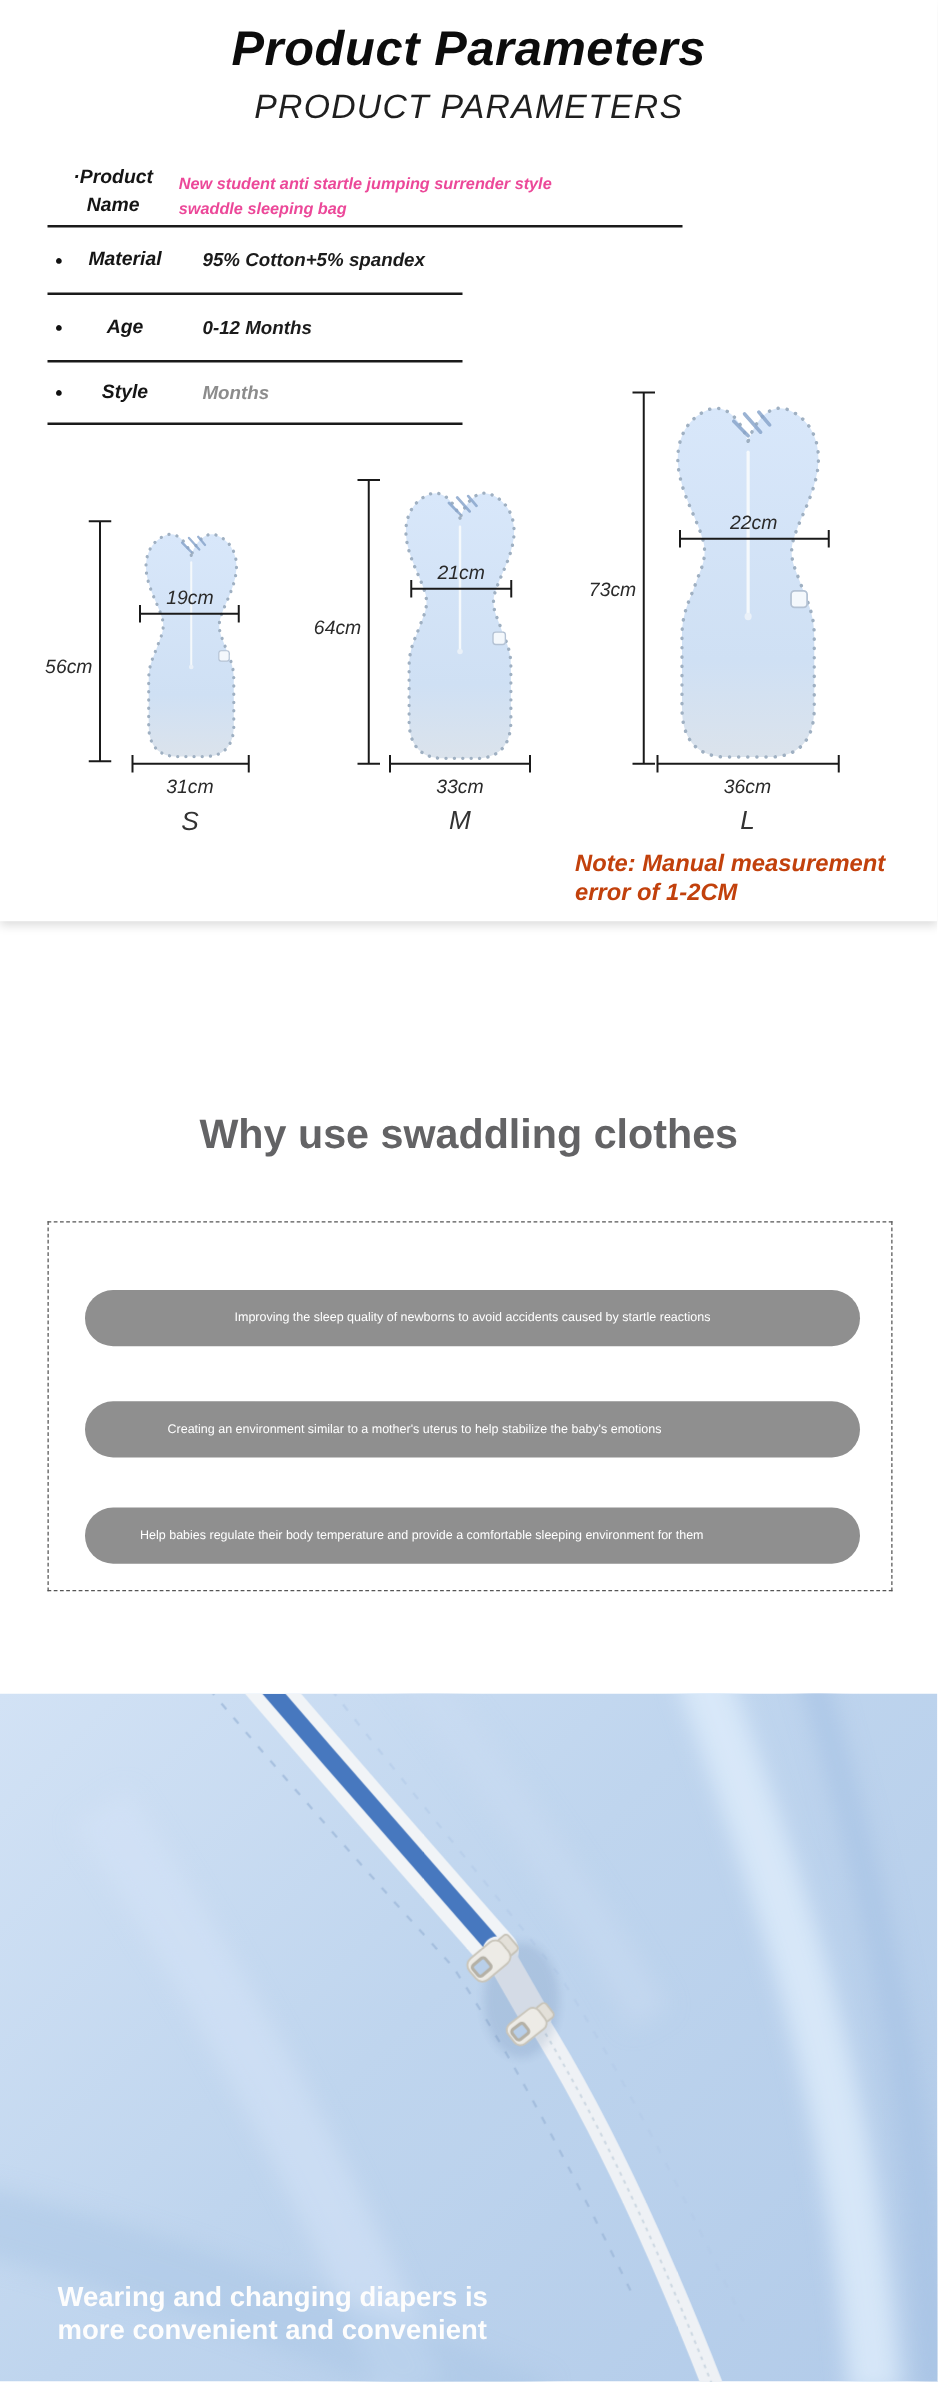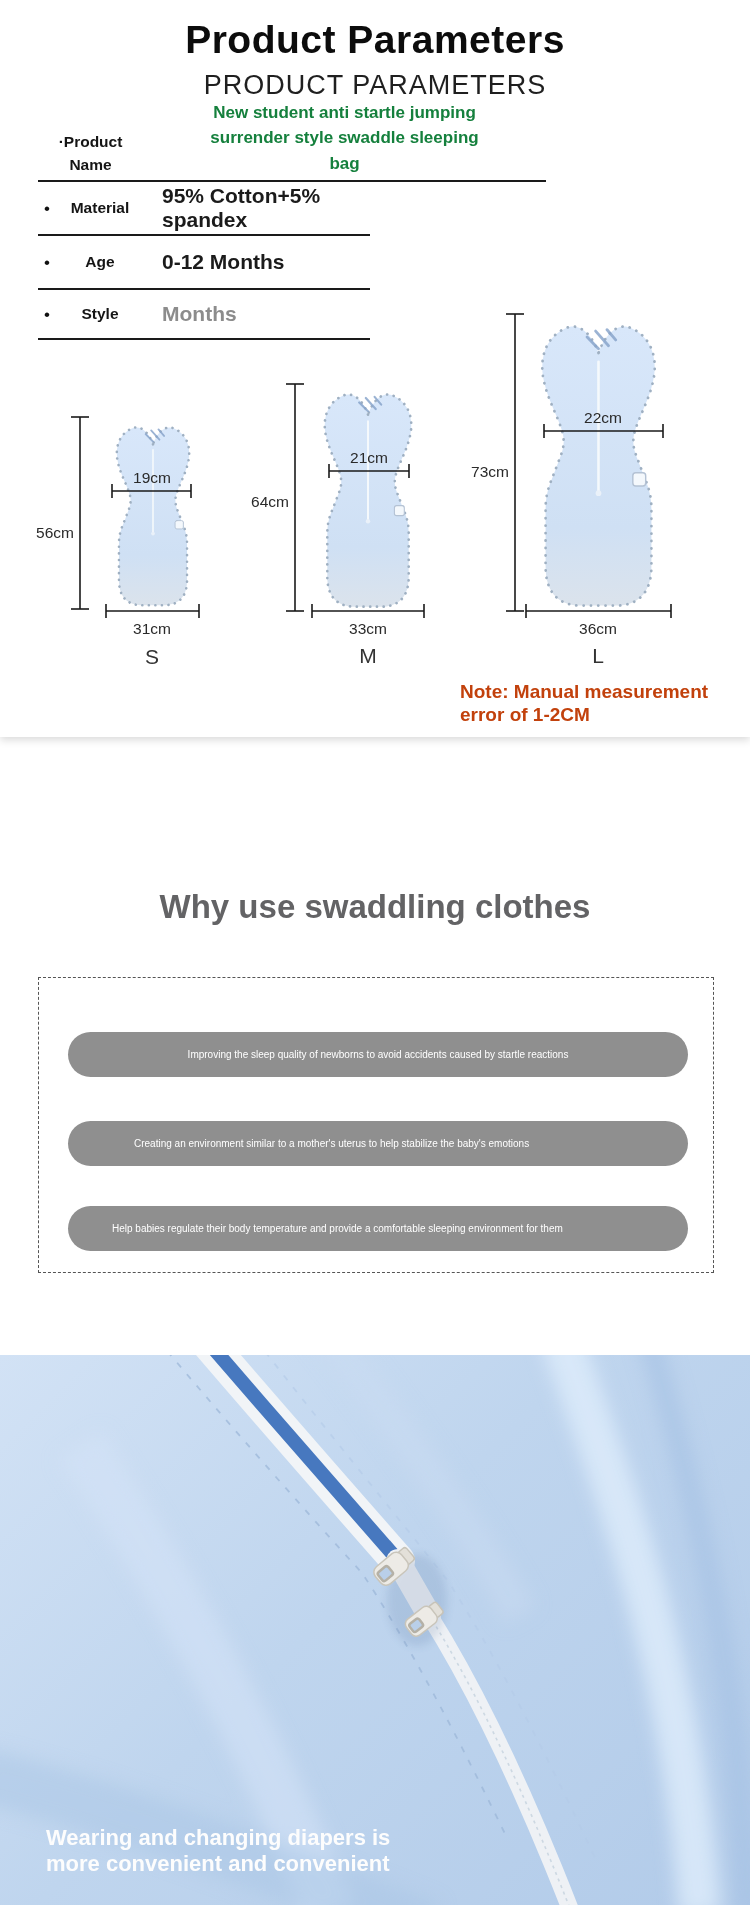--- a/index.html
+++ b/index.html
@@ -1,41 +1,41 @@
 <!DOCTYPE html>
 <html><head>
 <meta charset="utf-8">
 <style>
   * { margin:0; padding:0; box-sizing:border-box; }
   body { background:#ffffff; font-family:"Liberation Sans","DejaVu Sans",sans-serif; }
   .page { position:relative; width:750px; height:1924px; margin:0 auto; background:#ffffff; overflow:hidden; }
 
   
   .card { position:absolute; left:0; top:0; width:750px; height:737px; background:#ffffff;
-          box-shadow:0 3px 8px rgba(0,0,0,0.15); }
+          box-shadow:0 3px 8px rgba(0,0,0,0.15);font-style:italic; }
   .page-title { position:absolute; top:18px; left:0; width:100%; text-align:center;
                 font-size:39px; font-weight:bold; color:#0c0c0c; letter-spacing:0.5px; }
   .page-subtitle { position:absolute; top:70px; left:0; width:100%; text-align:center;
                    font-size:27px; font-weight:normal; color:#1f1f1f; letter-spacing:1px; }
 
   .tbl { position:absolute; left:38px; top:112px; width:508px; }
   .trow1 { display:flex; align-items:flex-end; height:70px; padding-bottom:4px;
            border-bottom:2px solid #1a1a1a; }
   .tlabel1 { width:105px; text-align:center; font-weight:bold; font-size:15.5px;
              line-height:1.45; color:#151515;margin-top:45px; }
   .tlabel1 span { display:inline-block; max-width:80px; }
-  .tval1 { flex:1; text-align:center; font-weight:bold; font-size:17px;
-           line-height:1.5; color:#15803d; }
+  .tval1 { flex:1; font-weight:bold; font-size:13px;
+           line-height:1.5; color:#ec4899; }
   .tval1 span { display:inline-block; max-width:302px; }
   .sub { width:332px; }
   .trow { display:flex; align-items:center; border-bottom:2px solid #1a1a1a; }
   .r-material { height:54px; } .r-age { height:54px; } .r-style { height:50px; }
   .bullet { width:18px; text-align:center; font-size:17px; color:#111; line-height:1; }
   .tlabel { width:88px; text-align:center; font-weight:bold; font-size:15.5px; color:#151515; }
-  .tval { flex:1; padding-left:18px; font-weight:bold; font-size:21px; color:#1b1b1b; }
+  .tval { flex:1; padding-left:18px; font-weight:bold; font-size:15px; color:#1b1b1b; }
   .tval.gray { color:#8c8c8c; }
 
   .diagrams { position:absolute; left:0; top:250px; width:750px; height:430px; }
   .diagrams text { font-family:"Liberation Sans","DejaVu Sans",sans-serif; font-size:15.5px; fill:#2a2a2a; }
   .diagrams text.sz { font-size:21px; fill:#333; }
   .dim line { stroke:#1a1a1a; stroke-width:1.6; }
 
   .note { position:absolute; left:460px; top:680px; width:262px; font-size:19px;
           font-weight:bold; color:#c2410c; line-height:1.22; }
 

